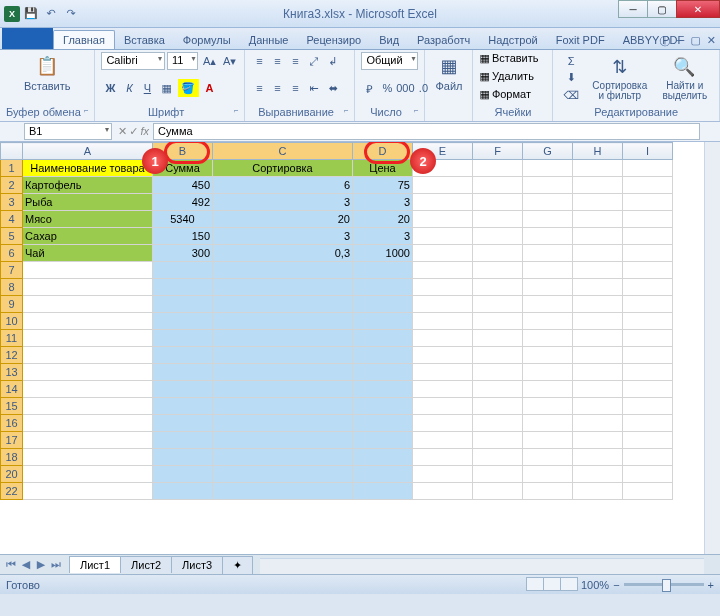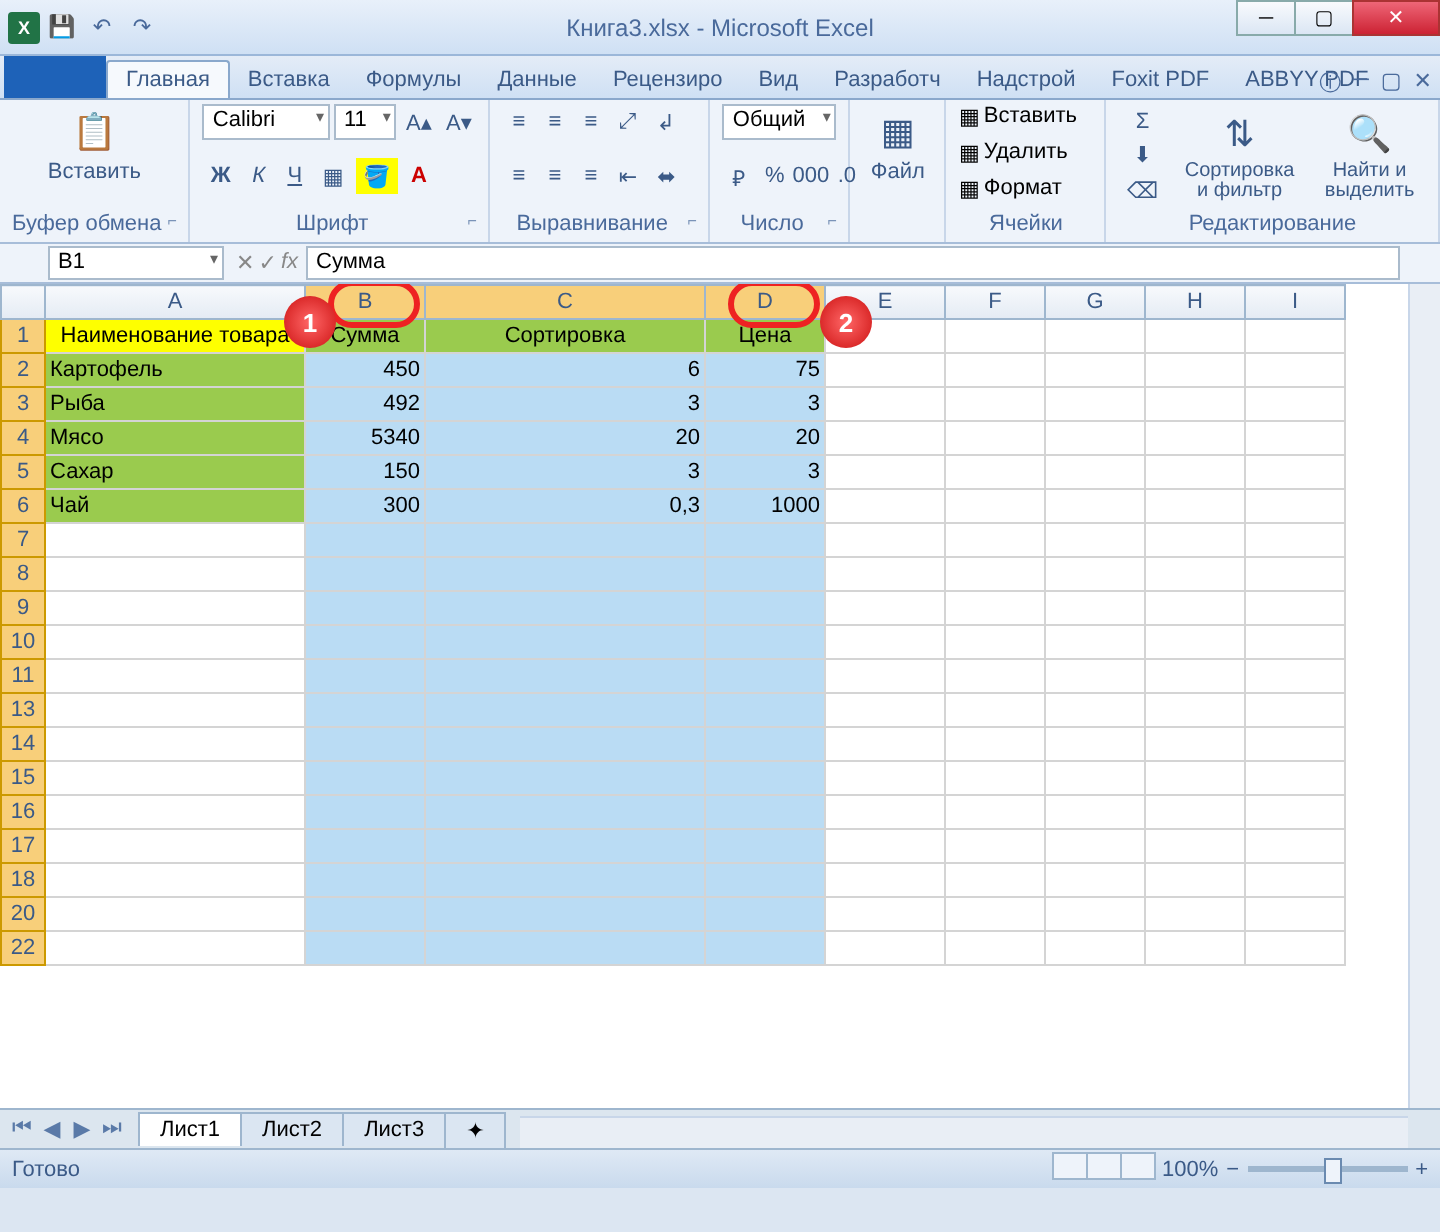--- a/index.html
+++ b/index.html
@@ -250,21 +250,21 @@
           <td class="seld" style="text-align:right">3</td>
           <td class="" style=""></td>
           <td class="" style=""></td>
           <td class="" style=""></td>
           <td class="" style=""></td>
           <td class="" style=""></td>
         </tr>
         <tr>
           <th class="rowh sel">4</th>
           <td class="g" style="">Мясо</td>
-          <td class="seld" style="text-align:right">5340</td>
+          <td class="seld" style="text-align:center">5340</td>
           <td class="seld" style="text-align:right">20</td>
           <td class="seld" style="text-align:right">20</td>
           <td class="" style=""></td>
           <td class="" style=""></td>
           <td class="" style=""></td>
           <td class="" style=""></td>
           <td class="" style=""></td>
         </tr>
         <tr>
           <th class="rowh sel">5</th>
@@ -333,20 +333,32 @@
           <td class="seld" style=""></td>
           <td class="seld" style=""></td>
           <td class="" style=""></td>
           <td class="" style=""></td>
           <td class="" style=""></td>
           <td class="" style=""></td>
           <td class="" style=""></td>
         </tr>
         <tr>
           <th class="rowh sel">11</th>
+          <td class="" style=""></td>
+          <td class="seld" style=""></td>
+          <td class="seld" style=""></td>
+          <td class="seld" style=""></td>
+          <td class="" style=""></td>
+          <td class="" style=""></td>
+          <td class="" style=""></td>
+          <td class="" style=""></td>
+          <td class="" style=""></td>
+        </tr>
+        <tr>
+          <th class="rowh sel">12</th>
           <td class="" style=""></td>
           <td class="seld" style=""></td>
           <td class="seld" style=""></td>
           <td class="seld" style=""></td>
           <td class="" style=""></td>
           <td class="" style=""></td>
           <td class="" style=""></td>
           <td class="" style=""></td>
           <td class="" style=""></td>
         </tr>

